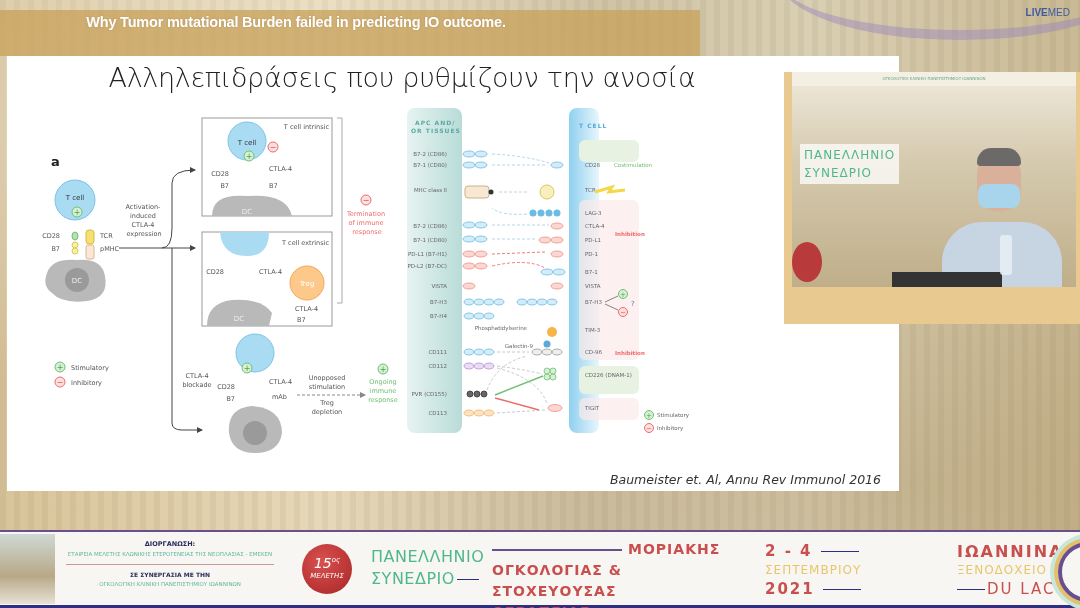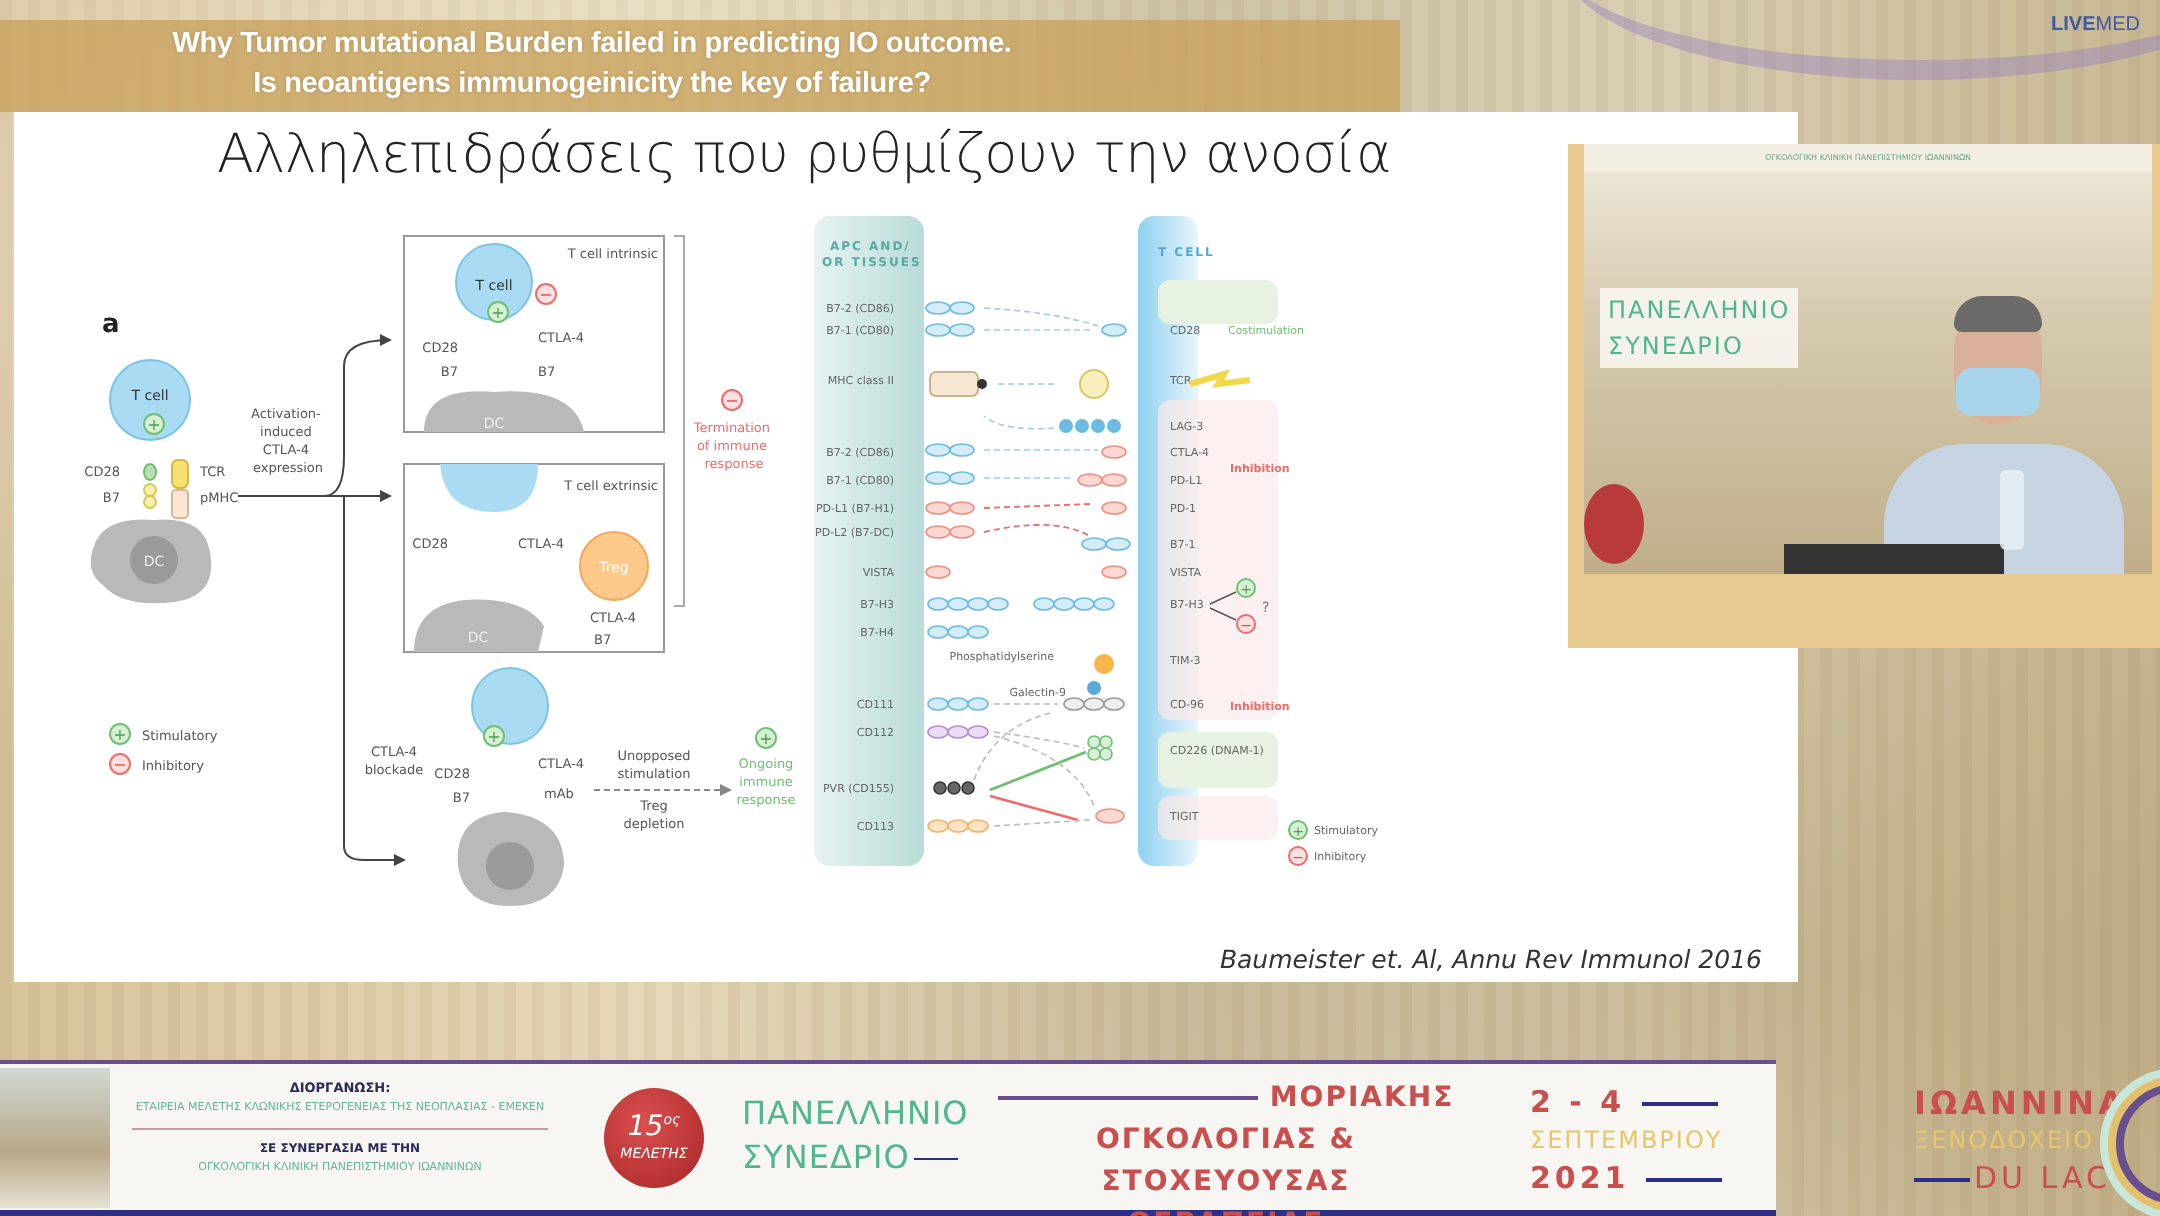--- a/index.html
+++ b/index.html
@@ -66,39 +66,39 @@
     background: linear-gradient(180deg, #f0eadc 0%, #d6cbb0 40%, #bfae89 100%);
     overflow: hidden;
   }
   .video-name {
     position: absolute; left: 0; top: 214px; width: 296px; height: 38px;
     background: #c9a86a; color: #fff; text-align: center;
     font-family: "DejaVu Sans", sans-serif; font-weight: bold; font-size: 18px; line-height: 38px;
   }
 
   .footer {
-    position: absolute; left: 0; top: 530px; width: 888px; height: 78px;
+    position: absolute; left: 0; top: 530px; width: 1080px; height: 78px;
     background: #f7f6f3; border-top: 2px solid #6a4f8e; border-bottom: 3px solid #2c2f85; padding-left: 37px;
   }
   .f-org { position: absolute; left: 60px; top: 8px; width: 220px; text-align: center; }
   .f-org .t1 { font-size: 6.5px; color: #2b2b5a; font-weight: bold; }
   .f-org .t2 { font-size: 5.5px; color: #5fb89a; margin-top: 3px; }
   .f-org .rule { height: 1px; background: #c99a9a; margin: 7px 6px 6px; }
   .f-org .t3 { font-size: 6px; color: #2b2b5a; font-weight: bold; }
   .f-org .t4 { font-size: 5.5px; color: #5fb89a; margin-top: 3px; }
   .seal {
     position: absolute; left: 302px; top: 12px; width: 50px; height: 50px; border-radius: 50%;
     background: radial-gradient(circle at 40% 35%, #d95050, #a82525);
     color: #fff; font-style: italic; text-align: center; font-size: 14px; line-height: 17px; padding-top: 8px;
   }
   .seal small { display: block; font-size: 7px; line-height: 8px; }
   .f-pan { position: absolute; left: 371px; top: 14px; color: #4fb78c; font-size: 16px; line-height: 22px; letter-spacing: 0.5px; }
   .f-line { display: inline-block; width: 22px; height: 1.5px; background: #2c2f85; vertical-align: middle; margin-left: 2px; }
   .f-title { position: absolute; left: 492px; top: 7px; width: 242px; color: #c94f4f; font-size: 14px; line-height: 21px; letter-spacing: 1px; font-weight: bold; }
-  .f-title .r { text-align: center; }
+  .f-title .r { text-align: left; }
   .f-title .l-left { display: inline-block; width: 130px; height: 1.5px; background: #6a4f8e; vertical-align: middle; margin-right: 6px; }
   .f-date { position: absolute; left: 765px; top: 10px; color: #c94f4f; font-size: 15px; font-weight: bold; line-height: 19px; letter-spacing: 2px; }
   .f-date .month { color: #e8c66a; font-weight: normal; font-size: 12px; letter-spacing: 1px; }
   .f-date .dash { display: inline-block; width: 38px; height: 1.5px; background: #2c2f85; vertical-align: middle; margin-left: 8px; }
   .f-city { position: absolute; left: 957px; top: 10px; color: #c94f4f; font-size: 16px; font-weight: bold; line-height: 19px; letter-spacing: 2px; }
   .f-city .hotel { color: #e8c66a; font-weight: normal; font-size: 12px; letter-spacing: 1px; }
   .f-city .lac { font-weight: normal; font-size: 15px; }
   .f-city .dash { display: inline-block; width: 28px; height: 1.5px; background: #2c2f85; vertical-align: middle; margin-right: 2px; }
   .f-logo { position: absolute; left: 1058px; top: 10px; width: 60px; height: 60px; border-radius: 50%; border: 4px solid #6a4f8e; box-shadow: 0 0 0 4px #e4c06a, 0 0 0 8px #c9e6da; }
   .f-thumb { position: absolute; left: 0; top: 2px; width: 55px; height: 70px; background: linear-gradient(180deg, #cfd9d3, #b8a888 60%, #e7e2d4); }
@@ -106,21 +106,20 @@
   svg text { font-family: "DejaVu Sans", sans-serif; }
 </style>
 </head>
 <body>
 
 <div class="bg-texture"></div>
 
 <div class="header-band"></div>
 <div class="header-title">
   <div>Why Tumor mutational Burden failed in predicting IO outcome.</div>
-  <div>Is neoantigens immunogeinicity the key of failure?</div>
 </div>
 <div class="brand-swoosh"></div>
 <div class="brand">
   <b>LIVE</b><span>MED</span>
 </div>
 
 <div class="slide">
   <div class="slide-title">Αλληλεπιδράσεις που ρυθμίζουν την ανοσία</div>
 
   <svg class="fig-a" viewBox="0 0 400 345" width="400" height="345">

